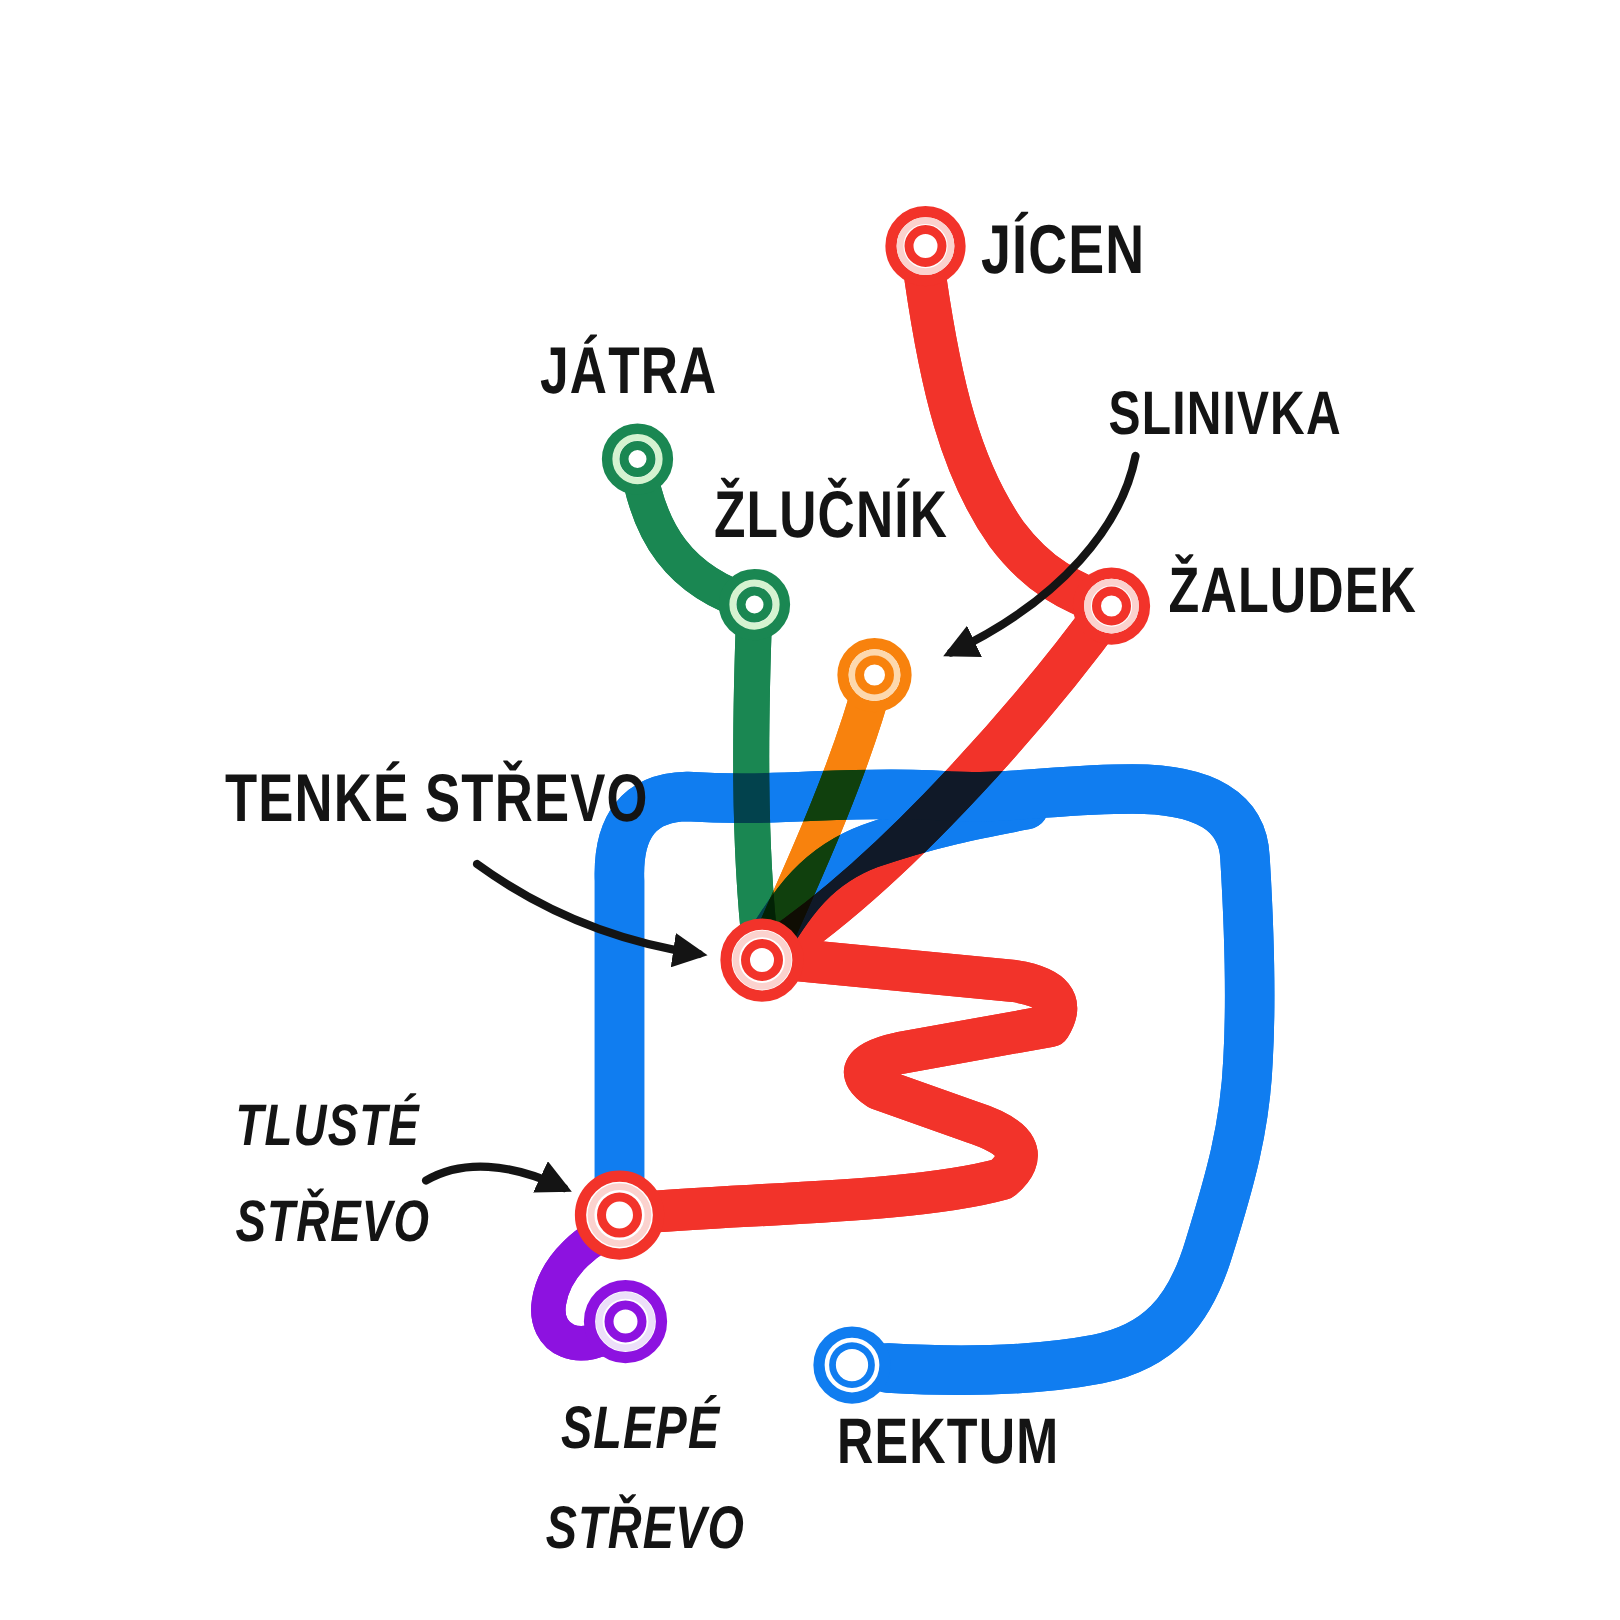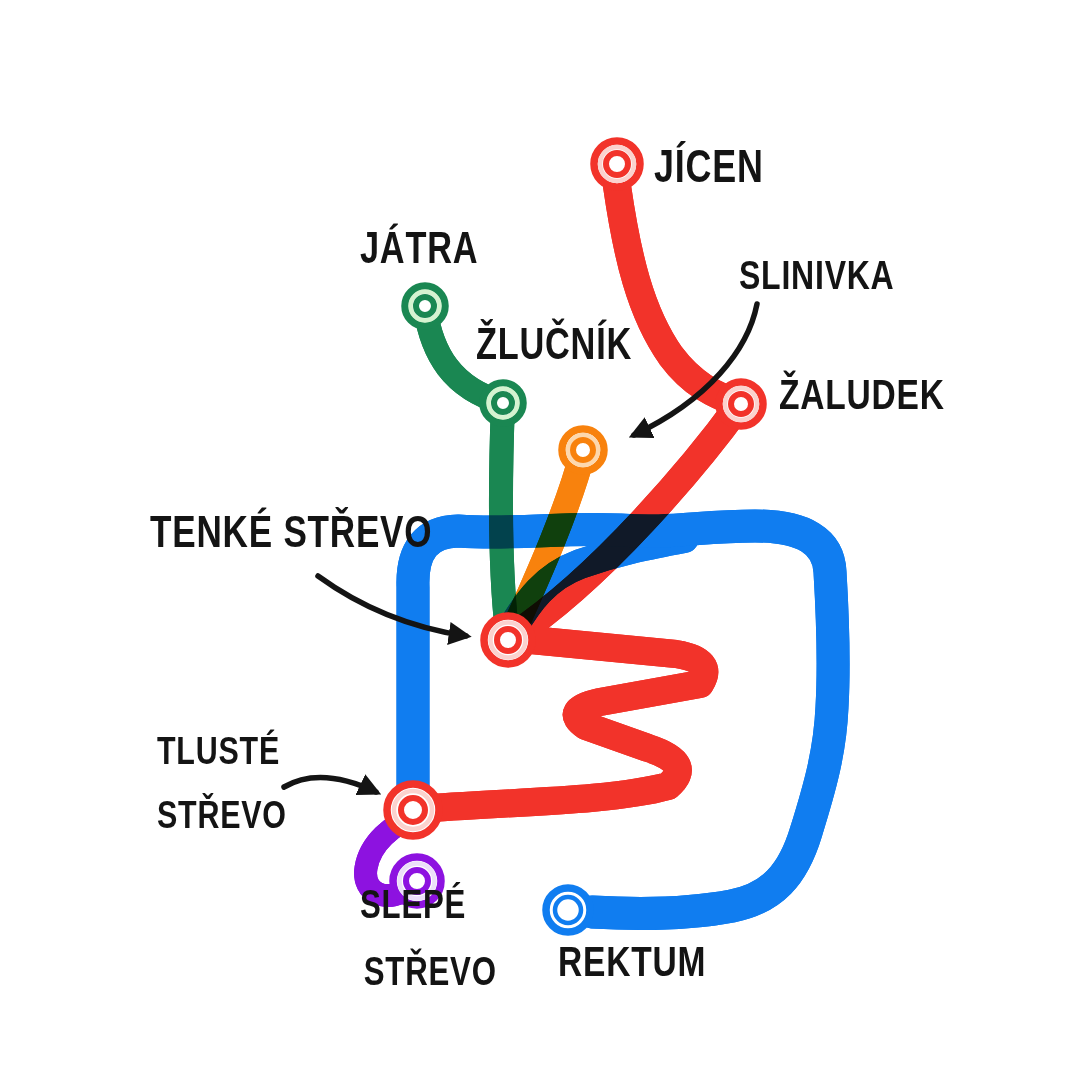--- a/index.html
+++ b/index.html
@@ -15,21 +15,21 @@
   .s-o{fill:#ffffff;stroke-width:7.5;}
   .s-h{fill:none;stroke-width:4.5;}
   .s-i{fill:#ffffff;stroke-width:6;}
   .arrow{fill:none;stroke:var(--text,#141414);stroke-width:5.5;stroke-linecap:round;}
   .label{
     position:absolute;font-weight:bold;color:var(--text,#141414);
     letter-spacing:1px;white-space:nowrap;
     transform:scaleX(0.78);transform-origin:left top;line-height:1.1;
   }
   .stack{position:absolute;}
-  .srow{text-align:left;height:64px;}
+  .srow{text-align:center;height:64px;font-style:italic;}
   .srow .clabel{
     display:inline-block;font-weight:bold;color:var(--text,#141414);
     letter-spacing:1px;white-space:nowrap;
     transform:scaleX(0.78);transform-origin:center top;
   }
   
   .red-outer{stroke:var(--red_line);stroke-width:28;}
   .red-inner{stroke:var(--red_fill);stroke-width:16;}
   .green-outer{stroke:var(--green_line);stroke-width:24;}
   .green-inner{stroke:var(--green_fill);stroke-width:13;}
@@ -150,19 +150,19 @@
 
   <div class="stack" style="left:157px;top:687px;width:130px">
     <div class="srow">
         <span class="clabel" style="font-size:39px;transform-origin:left top;float:left">TLUSTÉ</span>
       </div>
     <div class="srow">
         <span class="clabel" style="font-size:39px;transform-origin:left top;float:left">STŘEVO</span>
       </div>
   </div>
 
-  <div class="stack" style="left:345px;top:840px;width:165px">
+  <div class="stack" style="left:345px;top:888px;width:165px">
     <div class="srow" style="height:67px"><span class="clabel" style="font-size:40px">SLEPÉ</span></div>
     <div class="srow"><span class="clabel" style="font-size:40px">STŘEVO</span></div>
   </div>
 
   <div class="label" style="left:558px;top:896px;font-size:43px">REKTUM</div>
 </div>
 
 </body></html>

